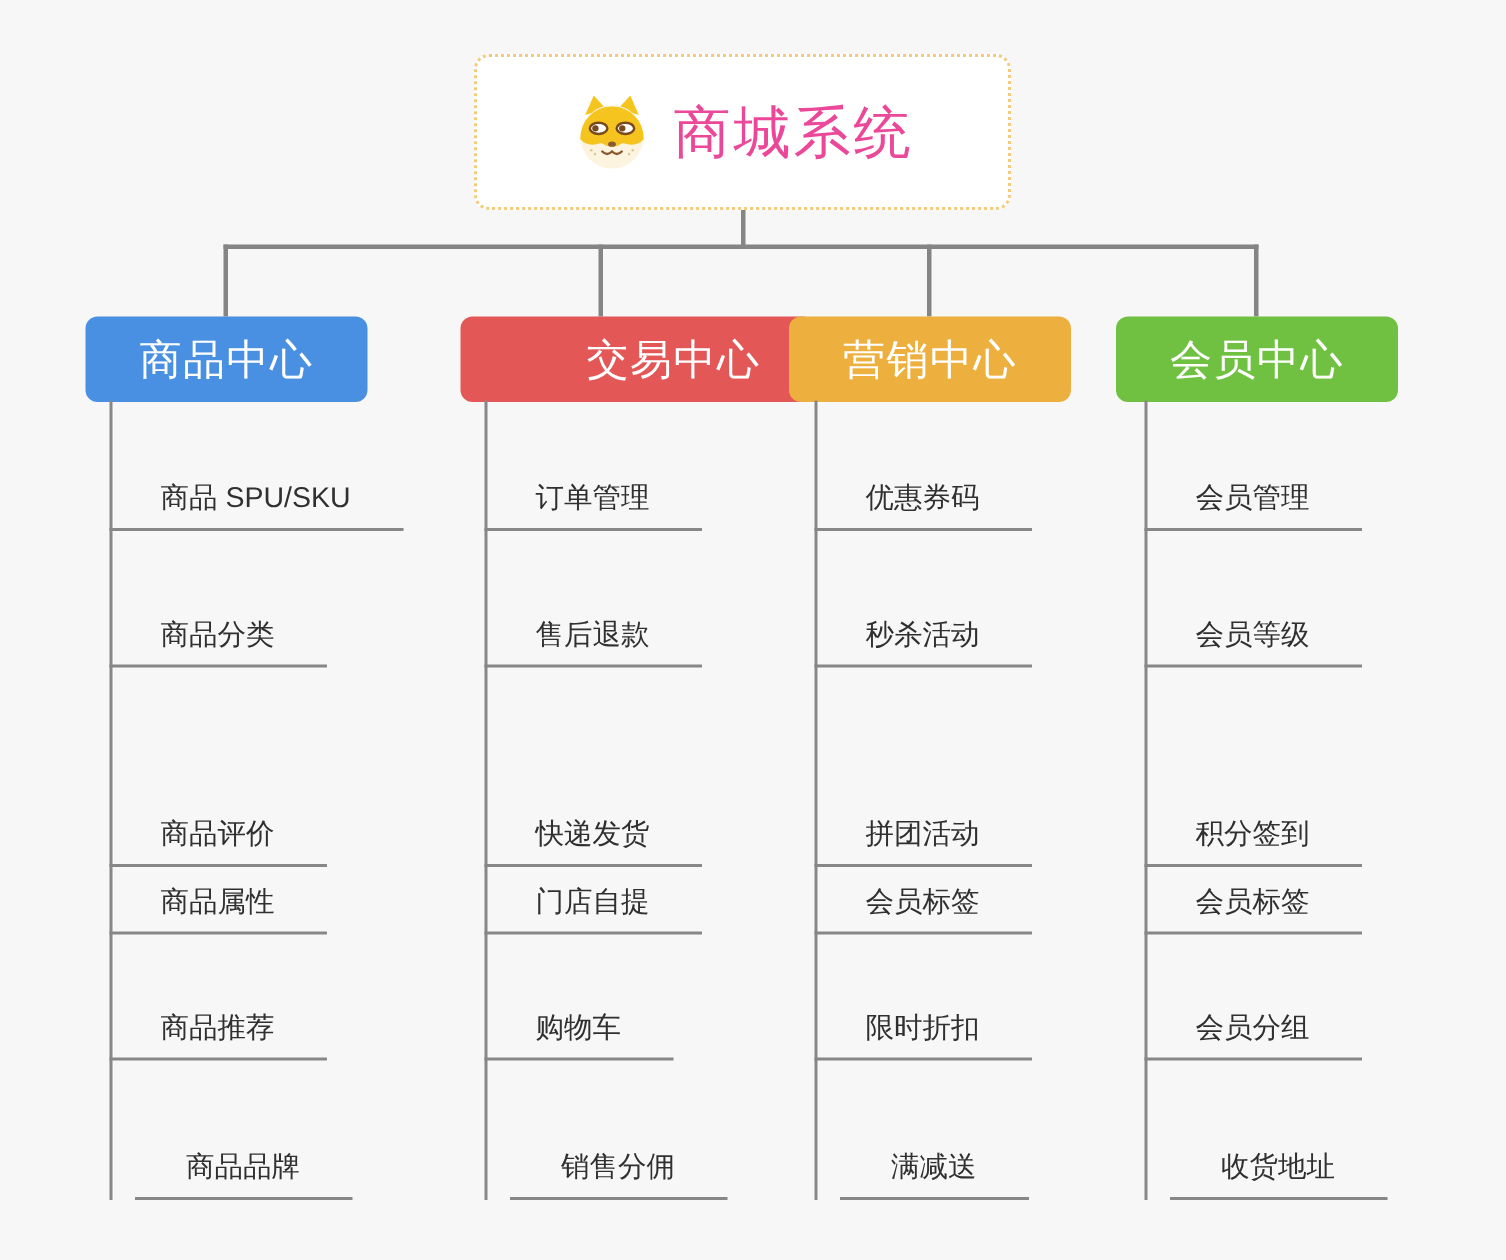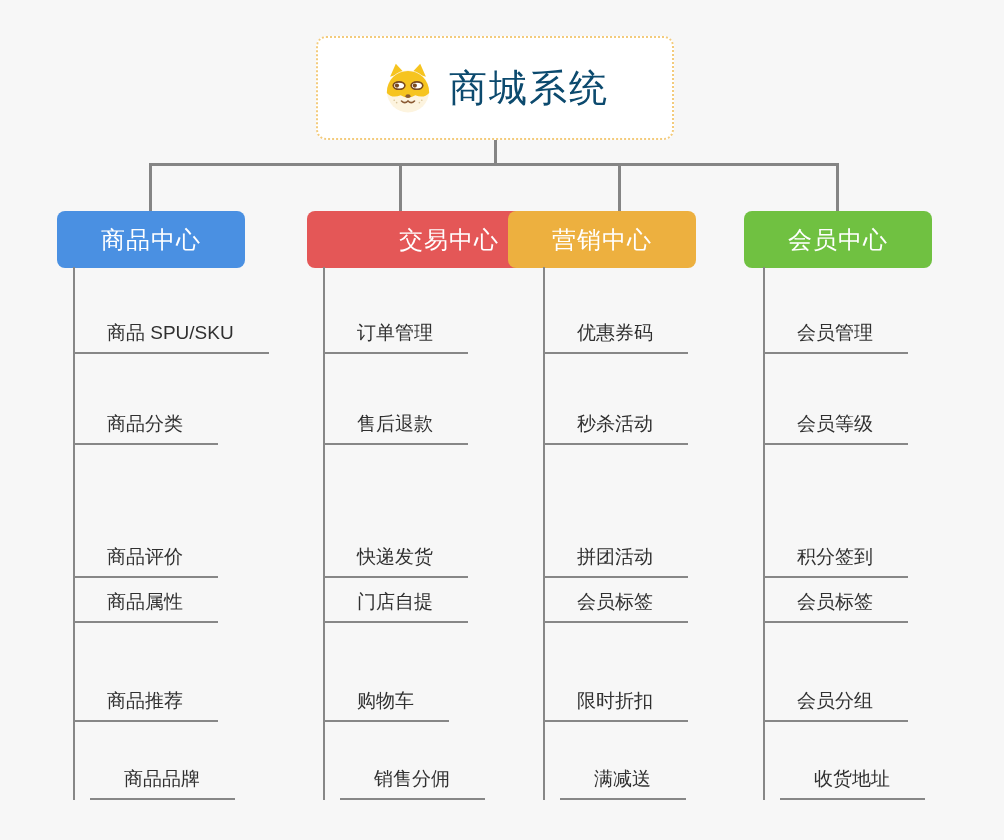--- a/index.html
+++ b/index.html
@@ -20,47 +20,47 @@
     background:#ffffff;
     border:2px dotted #f3cb7c;
     border-radius:10px;
     display:flex;align-items:center;justify-content:center;
     gap:14px;
     box-sizing:content-box;
   }
   .root-label{
     font-size:38px;
     letter-spacing:2px;
-    color:#0c4a6e;
+    color:#ec4899;
     white-space:nowrap;
   }
   .root-icon{width:54px;height:52px;display:block;}
   
   .line{position:absolute;background:#858585;}
   .root-stub{left:494px;top:140px;width:3px;height:26px;}
   .bus{left:149px;top:163px;width:690px;height:3px;}
   .drop{top:163px;width:3px;height:48px;}
   .drop.d1{left:149px;}
   .drop.d2{left:399px;}
   .drop.d3{left:618px;}
   .drop.d4{left:836px;}
   
   .branch-node{
     position:absolute;top:211px;
     width:188px;height:57px;
     border-radius:8px;
     display:flex;align-items:center;justify-content:center;
     color:#ffffff;
-    font-size:24px;
+    font-size:28px;
     letter-spacing:1px;
     white-space:nowrap;
   }
   .b1{left:57px;}
   .b2{left:307px;}
-  .b3{left:508px;}
+  .b3{left:526px;}
   .b4{left:744px;text-align:center;}
   
   .column{position:absolute;top:267px;height:533px;}
   .c1{left:73px;}
   .c2{left:323px;}
   .c3{left:543px;}
   .c4{left:763px;}
   .spine{
     position:absolute;left:0;top:0;
     width:2px;height:533px;
@@ -72,21 +72,21 @@
     border-bottom:2px solid #878787;
     font-size:19px;
     line-height:26px;
     color:#303030;
     white-space:nowrap;
   }
   .r1{top:53px;}
   .r2{top:144px;}
   .r3{top:233px;margin-top:44px;}
   .r4{top:322px;}
-  .r5{top:421px;}
+  .r5{top:406px;}
   .r6{top:499px;margin-left:17px;}
 </style>
 </head>
 <body>
 
 <div class="canvas">
 
   <div class="root-node">
     <svg class="root-icon" viewBox="0 0 64 64" aria-hidden="true">
       <polygon points="10,18 17,2 27,13" fill="#f6c41f"></polygon>

